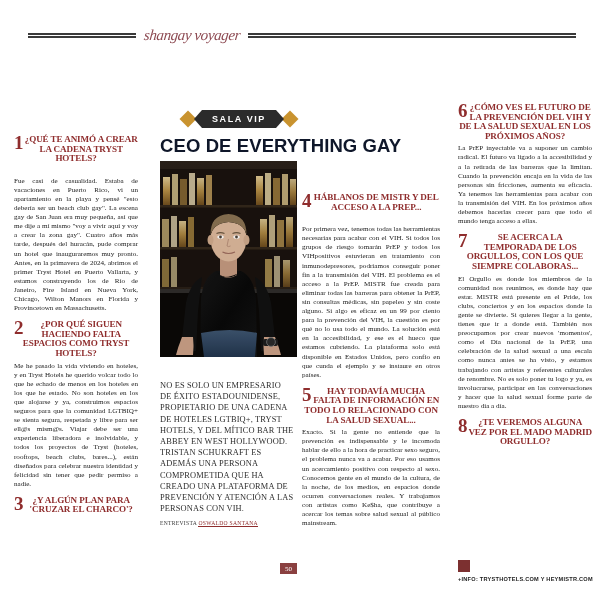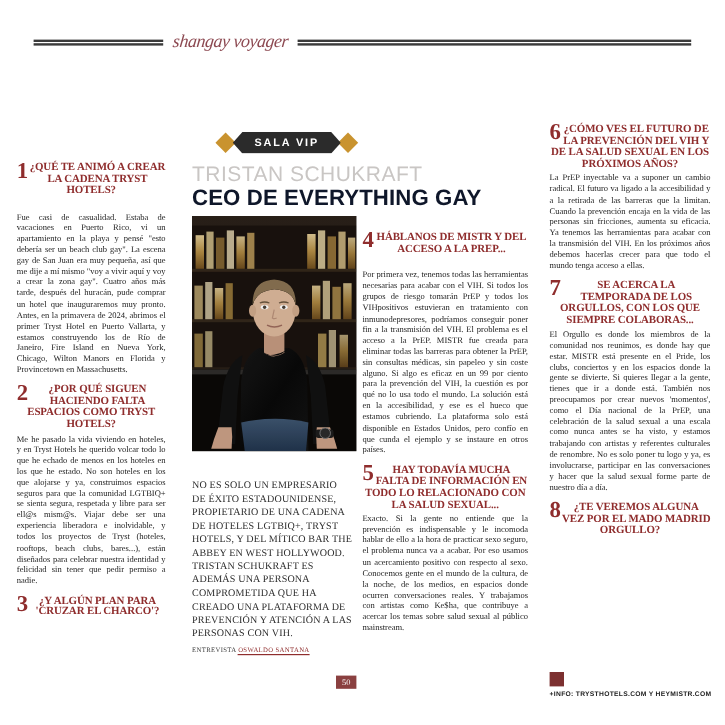--- a/index.html
+++ b/index.html
@@ -227,21 +227,20 @@
 
 <div class="center">
 
   <div class="vipwrap">
     <div class="diamond l"></div>
     <div class="diamond r"></div>
     <div class="vip-badge shape">SALA VIP</div>
   </div>
 
   <div class="headline">
-    <div class="line1">TRISTAN SCHUKRAFT</div>
     <div class="line2">CEO DE EVERYTHING GAY</div>
   </div>
 
   <div class="photo">
     <svg viewBox="0 0 137 196" preserveAspectRatio="xMidYMid slice">
       <defs>
         <linearGradient id="bgw" x1="0" y1="0" x2="0" y2="1">
           <stop offset="0" stop-color="#2b211a"></stop>
           <stop offset="1" stop-color="#0d0a08"></stop>
         </linearGradient>

